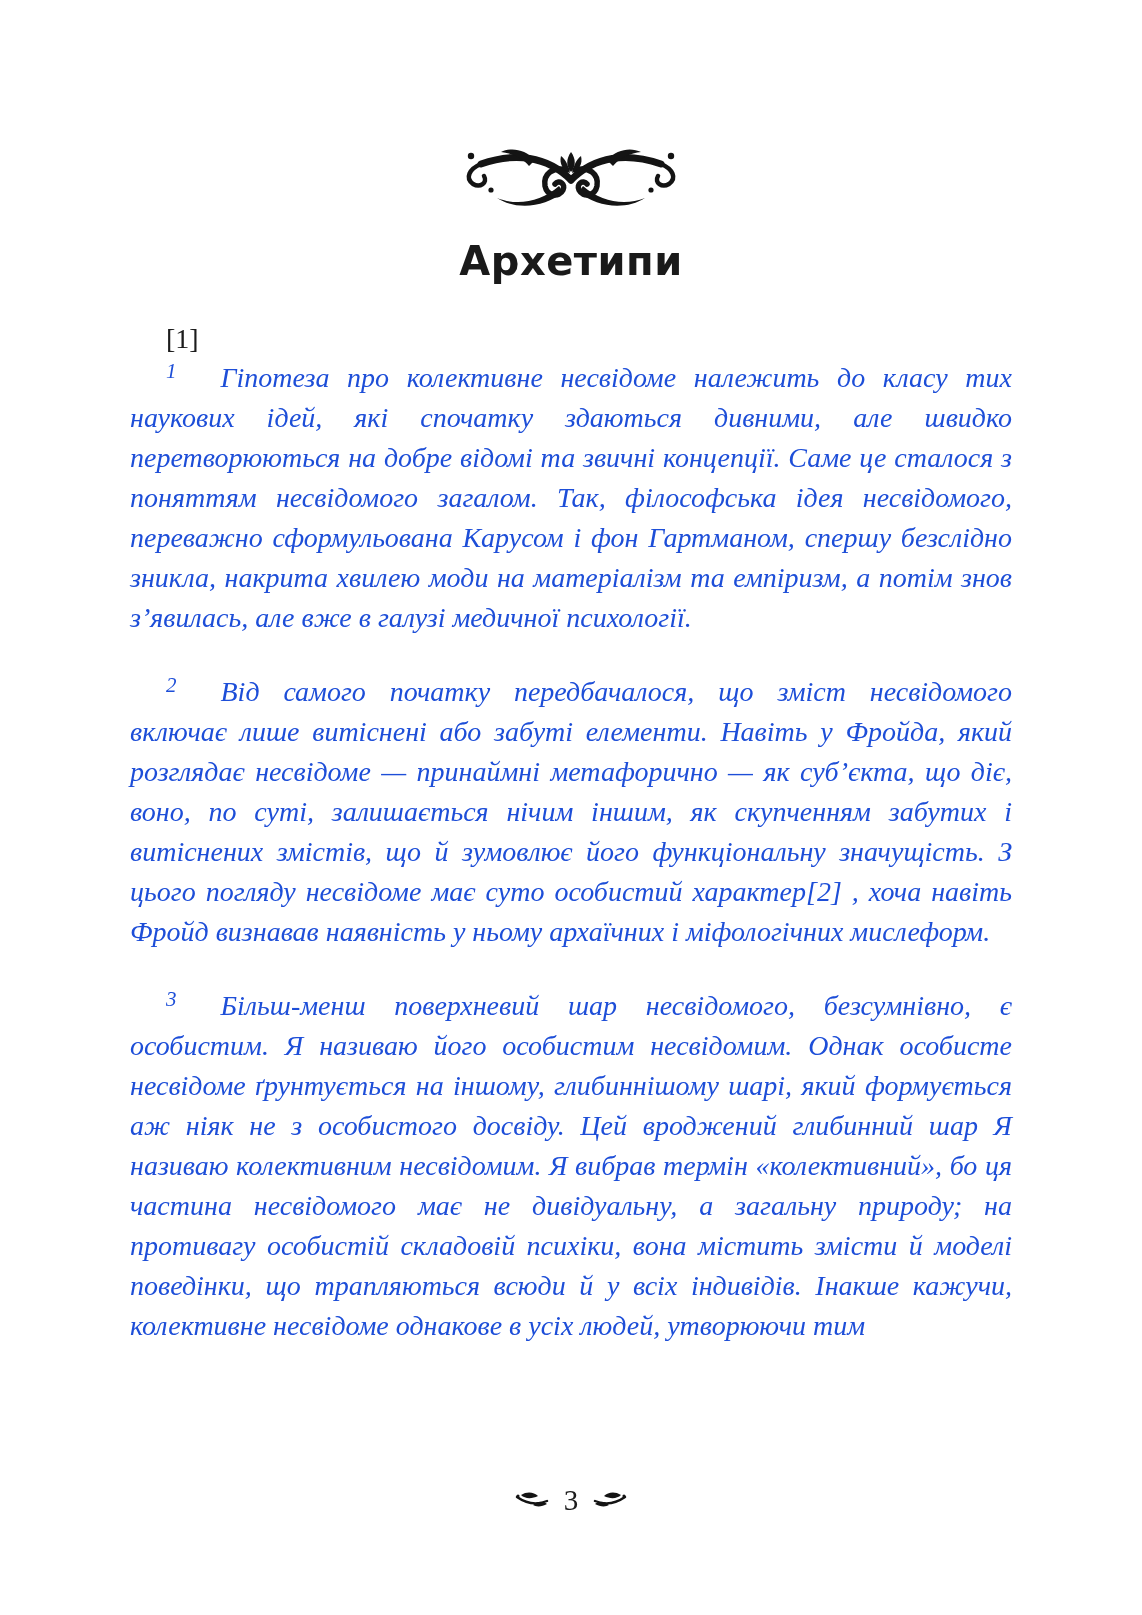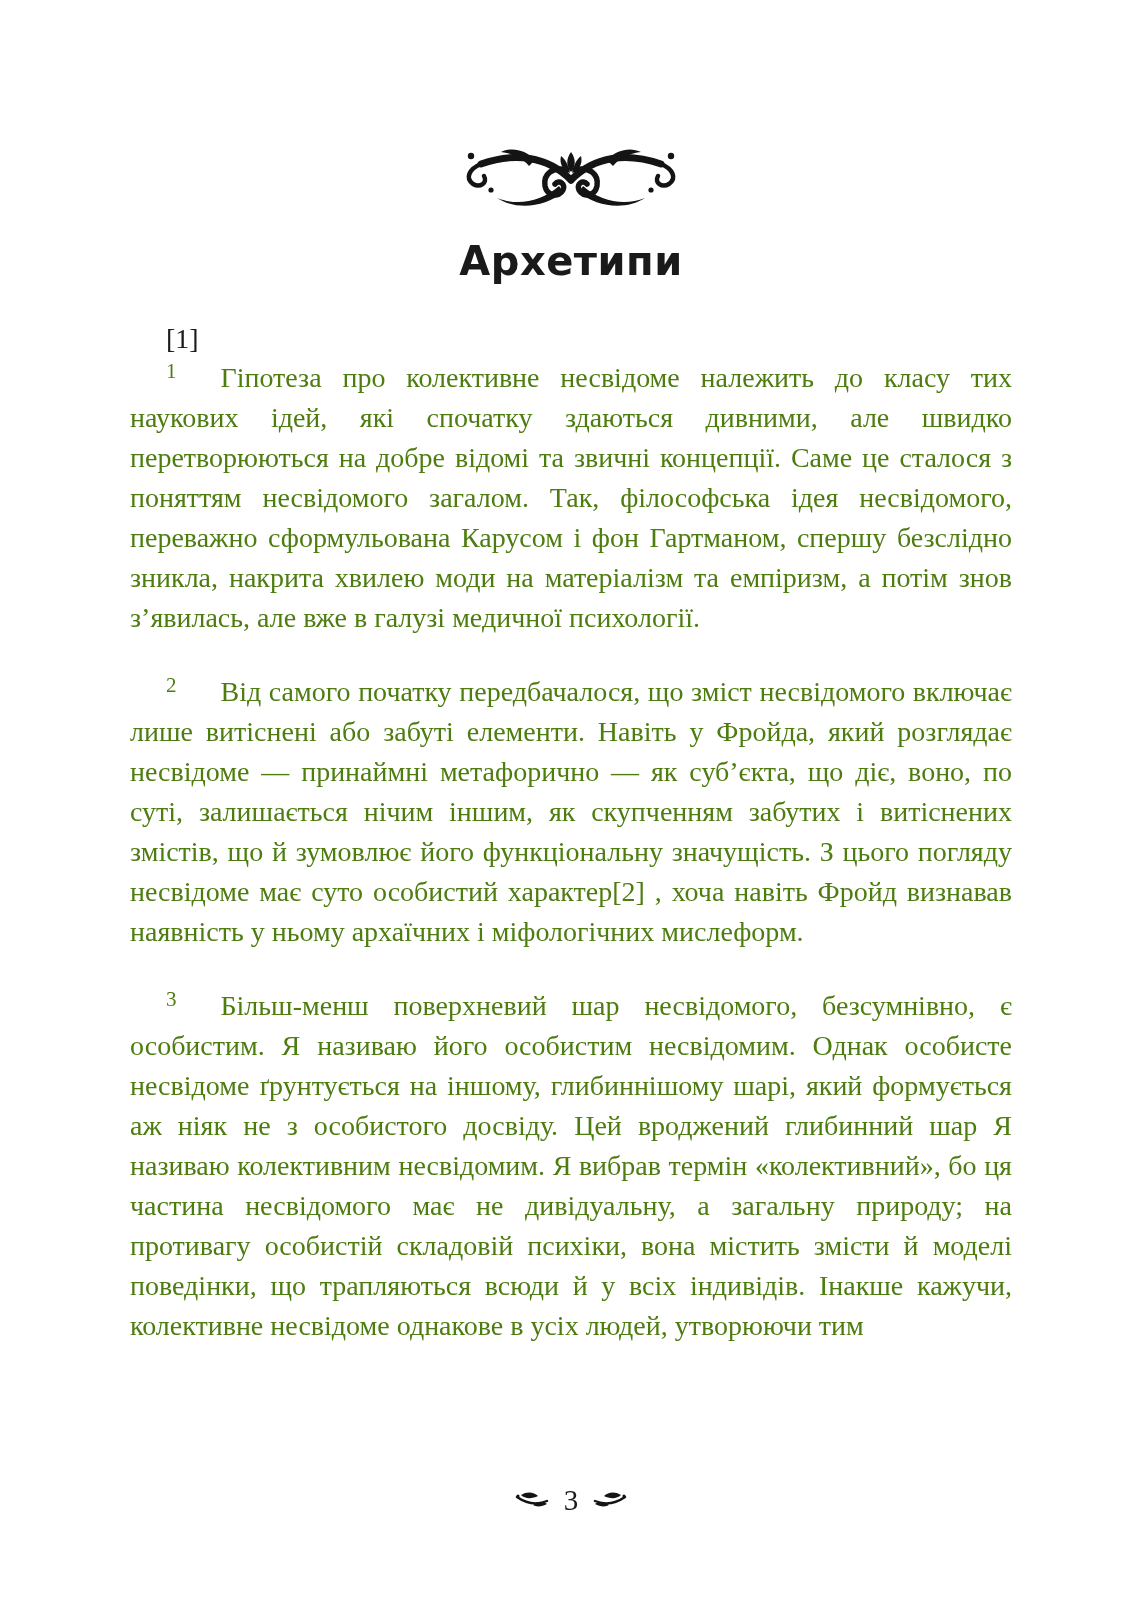--- a/index.html
+++ b/index.html
@@ -40,21 +40,22 @@
     line-height: 38px;
     padding-left: 36px;
     color: #1c1c1c;
   }
   .para {
     margin: 0 0 34px 0;
     font-size: 28px;
     line-height: 40px;
     text-align: justify;
     text-indent: 36px;
-    color: #4d7c0f;
+    color: #1d4ed8;
+    font-style: italic;
   }
   .para:last-of-type { margin-bottom: 4px; }
   .pnum {
     font-size: 21px;
     line-height: 0;
     vertical-align: 9px;
     margin-right: 44px;
   }
   .footer {
     position: absolute;

